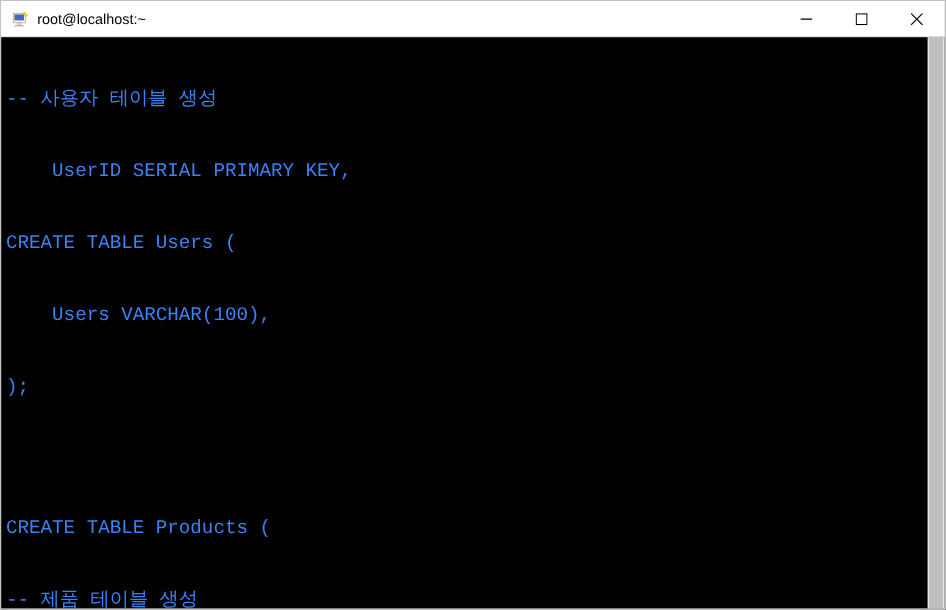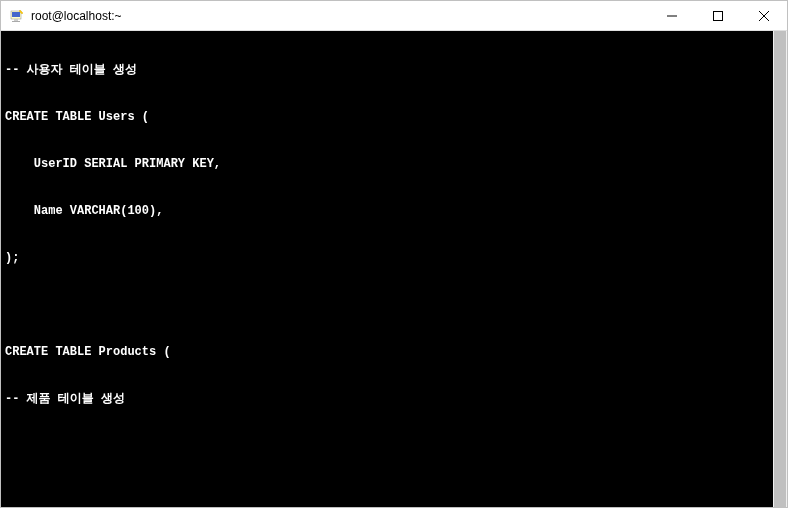--- a/index.html
+++ b/index.html
@@ -59,28 +59,27 @@
       cursor: pointer;
     }
     .window-btn svg {
       width: 10px;
       height: 10px;
     }
     .terminal {
       flex: 1;
       background: #000000;
       font-family: "Consolas", "Courier New", monospace;
-      font-size: 12px;
+      font-size: 16px;
       line-height: 1.25;
-      color: #ffffff;
+      color: #3b82f6;
       padding: 2px 4px;
       overflow: hidden;
       position: relative;
       white-space: pre;
-      font-weight: bold;
     }
     .terminal-line {
       white-space: pre;
       min-height: 17px;
     }
     .scrollbar {
       position: absolute;
       right: 1px;
       top: 31px;
       bottom: 1px;
@@ -126,23 +125,23 @@
       <button class="window-btn close">
         <svg viewBox="0 0 10 10">
             <line x1="0" y1="0" x2="10" y2="10" stroke="#000" stroke-width="1"></line>
             <line x1="10" y1="0" x2="0" y2="10" stroke="#000" stroke-width="1"></line>
           </svg>
       </button>
     </div>
   </div>
   <div class="terminal">
     <div class="terminal-line">-- 사용자 테이블 생성</div>
+    <div class="terminal-line">    UserID SERIAL PRIMARY KEY,</div>
     <div class="terminal-line">CREATE TABLE Users (</div>
-    <div class="terminal-line">    UserID SERIAL PRIMARY KEY,</div>
-    <div class="terminal-line">    Name VARCHAR(100),</div>
+    <div class="terminal-line">    Users VARCHAR(100),</div>
     <div class="terminal-line">);</div>
     <div class="terminal-line"></div>
     <div class="terminal-line">CREATE TABLE Products (</div>
     <div class="terminal-line">-- 제품 테이블 생성</div>
     
     
     
     
     
     

